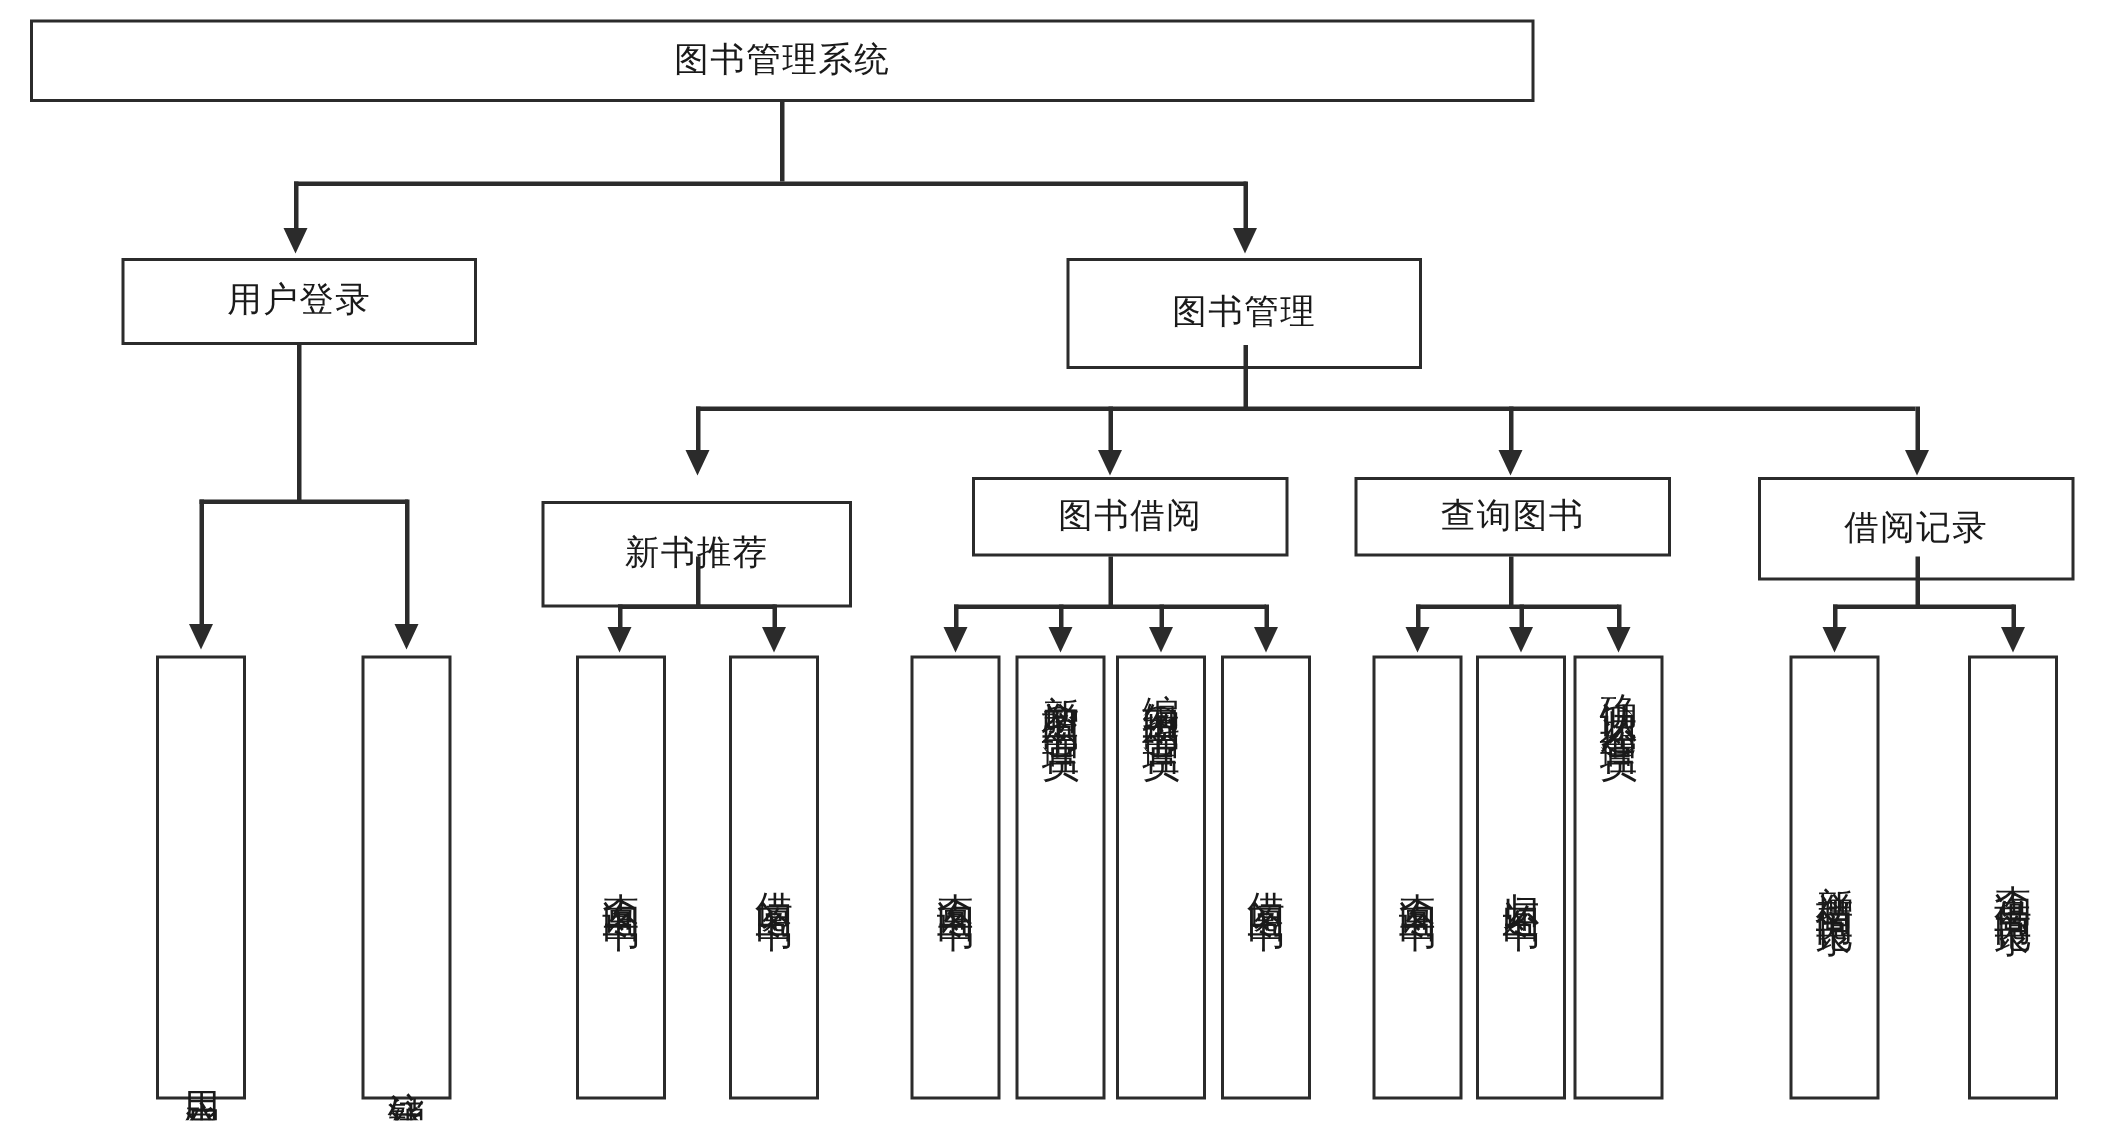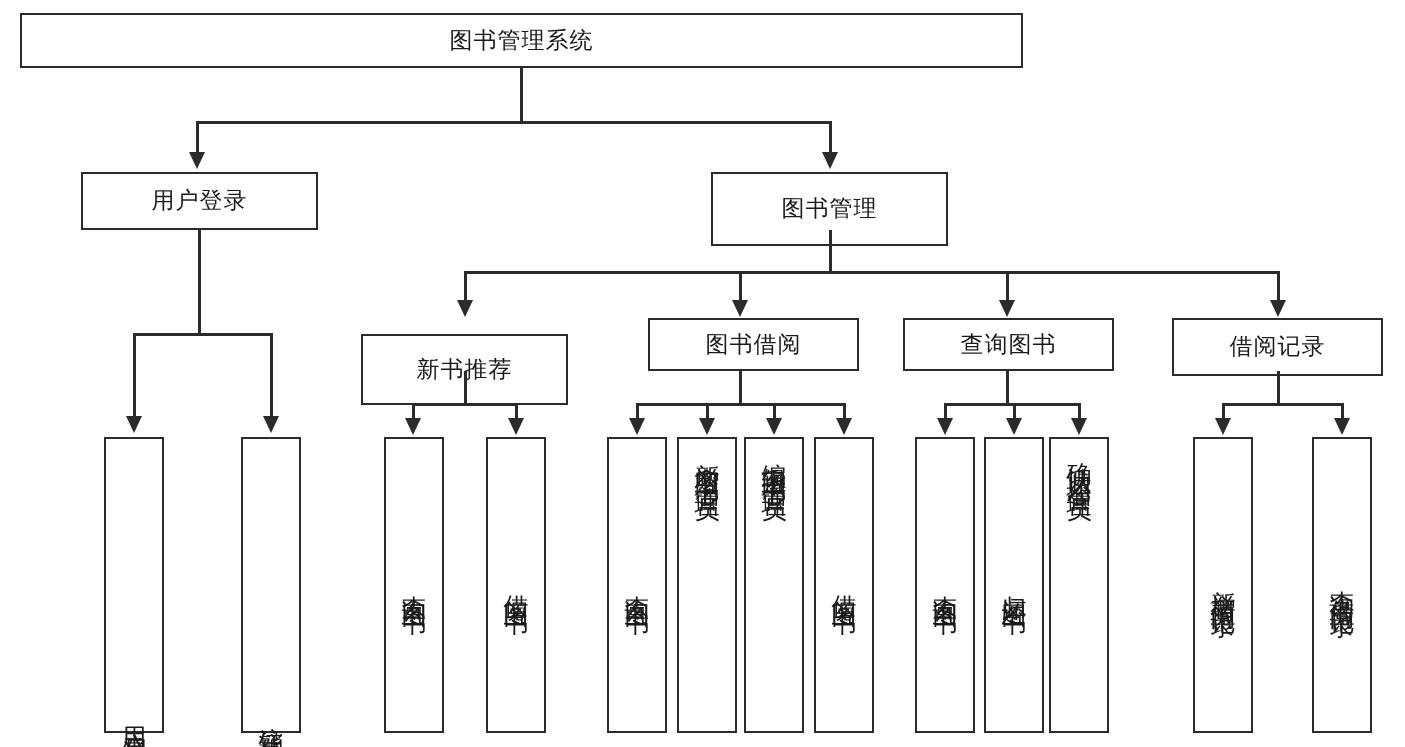--- a/index.html
+++ b/index.html
@@ -116,21 +116,21 @@
   <div class="arrow" style="left:999px; top:300px;"></div>
   <div class="conn v" style="left:1277px; top:271px; height:32px;"></div>
   <div class="arrow" style="left:1270px; top:300px;"></div>
 
   <div class="node horizontal" style="left:361px; top:334px; width:207px; height:71px;">新书推荐</div>
 
   <div class="node horizontal" style="left:648px; top:318px; width:211px; height:53px;">图书借阅</div>
 
   <div class="node horizontal" style="left:903px; top:318px; width:211px; height:53px;">查询图书</div>
 
-  <div class="node horizontal" style="left:1172px; top:318px; width:211px; height:58px;">借阅记录</div>
+  <div class="node horizontal" style="left:1172px; top:318px; width:211px; height:69px;">借阅记录</div>
 
   <div class="conn v" style="left:464px; top:371px; height:34px;"></div>
   <div class="conn h" style="left:412px; top:403px; width:105px;"></div>
   <div class="conn v" style="left:412px; top:403px; height:17px;"></div>
   <div class="arrow" style="left:405px; top:418px;"></div>
   <div class="conn v" style="left:515px; top:403px; height:17px;"></div>
   <div class="arrow" style="left:508px; top:418px;"></div>
 
   <div class="conn v" style="left:739px; top:371px; height:34px;"></div>
   <div class="conn h" style="left:636px; top:403px; width:208px;"></div>

